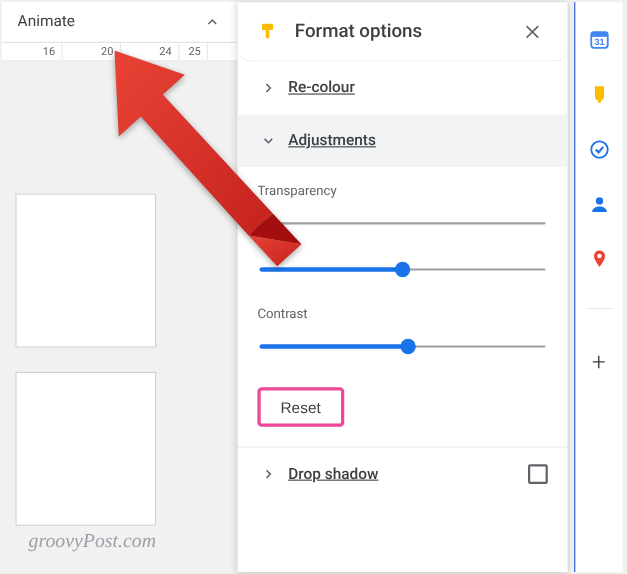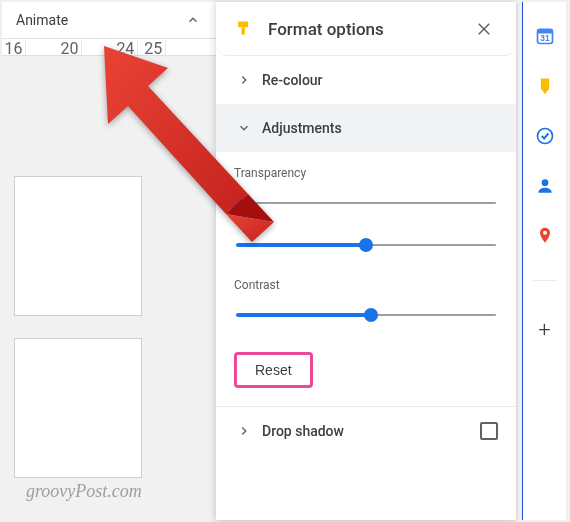--- a/index.html
+++ b/index.html
@@ -5,38 +5,38 @@
   * { box-sizing: border-box; margin: 0; padding: 0; }
   html, body { width: 570px; height: 522px; overflow: hidden; font-family: "Google Sans", Roboto, Arial, sans-serif; background: #fff; color: #3c4043; }
   .stage { position: relative; width: 570px; height: 522px; background: #f0f0f0; }
 
   
   .left-bg { position: absolute; left: 2px; top: 2px; width: 214px; height: 518px; background: #fff; }
   .toolbar-row { position: absolute; left: 0; top: 0; width: 100%; height: 36px; background: #fff; display: flex; align-items: center; padding: 0 14px; font-size: 14px; color: #3c4043; gap: 12px; }
   .toolbar-spacer { flex: 1; }
   .chevron-up { width: 18px; height: 18px; display:flex; align-items:center; justify-content:center; color:#5f6368; }
   .ruler { position: absolute; left:0; top:36px; width:100%; height:18px; background:#fff; border-top:1px solid #e0e0e0; border-bottom:1px solid #e0e0e0; overflow:hidden; }
-  .ruler-inner { position:absolute; left:0; top:0; height:100%; white-space:nowrap; font-size:16px; color:#5f6368; }
+  .ruler-inner { position:absolute; left:0; top:0; height:100%; white-space:nowrap; font-size:10px; color:#5f6368;padding-left:31px; }
   .ruler-tick { display:inline-block; width:24px; text-align:center; line-height:18px; border-right:1px solid #e8e8e8; }
   .canvas-bg { position:absolute; left:0; top:54px; width:100%; bottom:0; background:#f1f1f1; }
   .thumb { position:absolute; background:#fff; border:1px solid #cfcfcf; }
   .thumb1 { left:12px; top:120px; width:128px; height:140px; }
   .thumb2 { left:12px; top:282px; width:128px; height:140px; }
   .watermark { position:absolute; left:24px; bottom:18px; font-family: Liberation Serif, serif; font-style: italic; font-size:18px; color:#9aa0a6; }
 
   
   .panel { position:absolute; left:216px; top:2px; width:300px; height:518px; background:#fff; box-shadow: -2px 0 6px rgba(0,0,0,.12), 1px 1px 3px rgba(0,0,0,.1); display:flex; flex-direction:column; }
   .panel-header { height:54px; display:flex; align-items:center; padding:0 18px; border-bottom:1px solid #e8eaed;border-radius:12px; }
   .fmt-icon { width:20px; height:20px; margin-right:14px; color:#fbbc04; }
   .panel-title { flex:1; font-size:17px; font-weight:500; color:#3c4043; }
   .close-btn { width:28px; height:28px; display:flex; align-items:center; justify-content:center; color:#5f6368; cursor:pointer; border-radius:50%; }
   .section-row { height:48px; display:flex; align-items:center; padding:0 18px 0 14px; font-size:14px; font-weight:500; color:#3c4043; cursor:pointer; }
   .section-row.shaded { background:#f1f3f4; }
   .section-row .chev { width:28px; display:flex; align-items:center; justify-content:center; color:#5f6368; }
-  .section-row .lbl { flex:1; padding-left:4px; }
+  .section-row .lbl { flex:1; padding-left:4px;text-decoration:underline; }
   .checkbox { width:18px; height:18px; border:2px solid #5f6368; border-radius:2px; }
   .adj-body { padding: 14px 18px 10px 18px; }
   .slider-block { margin-bottom: 24px; }
   .slider-label { font-size:12px; color:#5f6368; margin-bottom:14px; }
   .slider { position:relative; height:18px; margin:0 2px; }
   .track { position:absolute; left:0; right:0; top:50%; height:2px; background:#9aa0a6; transform:translateY(-50%); border-radius:1px; }
   .fill { position:absolute; left:0; top:50%; height:4px; background:#1a73e8; transform:translateY(-50%); border-radius:2px; }
   .thumb-dot { position:absolute; top:50%; width:14px; height:14px; background:#1a73e8; border-radius:50%; transform:translate(-50%,-50%); box-shadow:0 0 0 2px rgba(26,115,232,.0); cursor:pointer; }
   .reset-btn { display:inline-flex; align-items:center; justify-content:center; height:36px; padding:0 18px; border:3px solid #ec4899; border-radius:4px; font-size:14px; color:#3c4043; background:#fff; cursor:pointer; font-weight:500; margin-top:4px; }
   .panel-footer-sep { height:1px; background:#e8eaed; margin-top:8px; }

